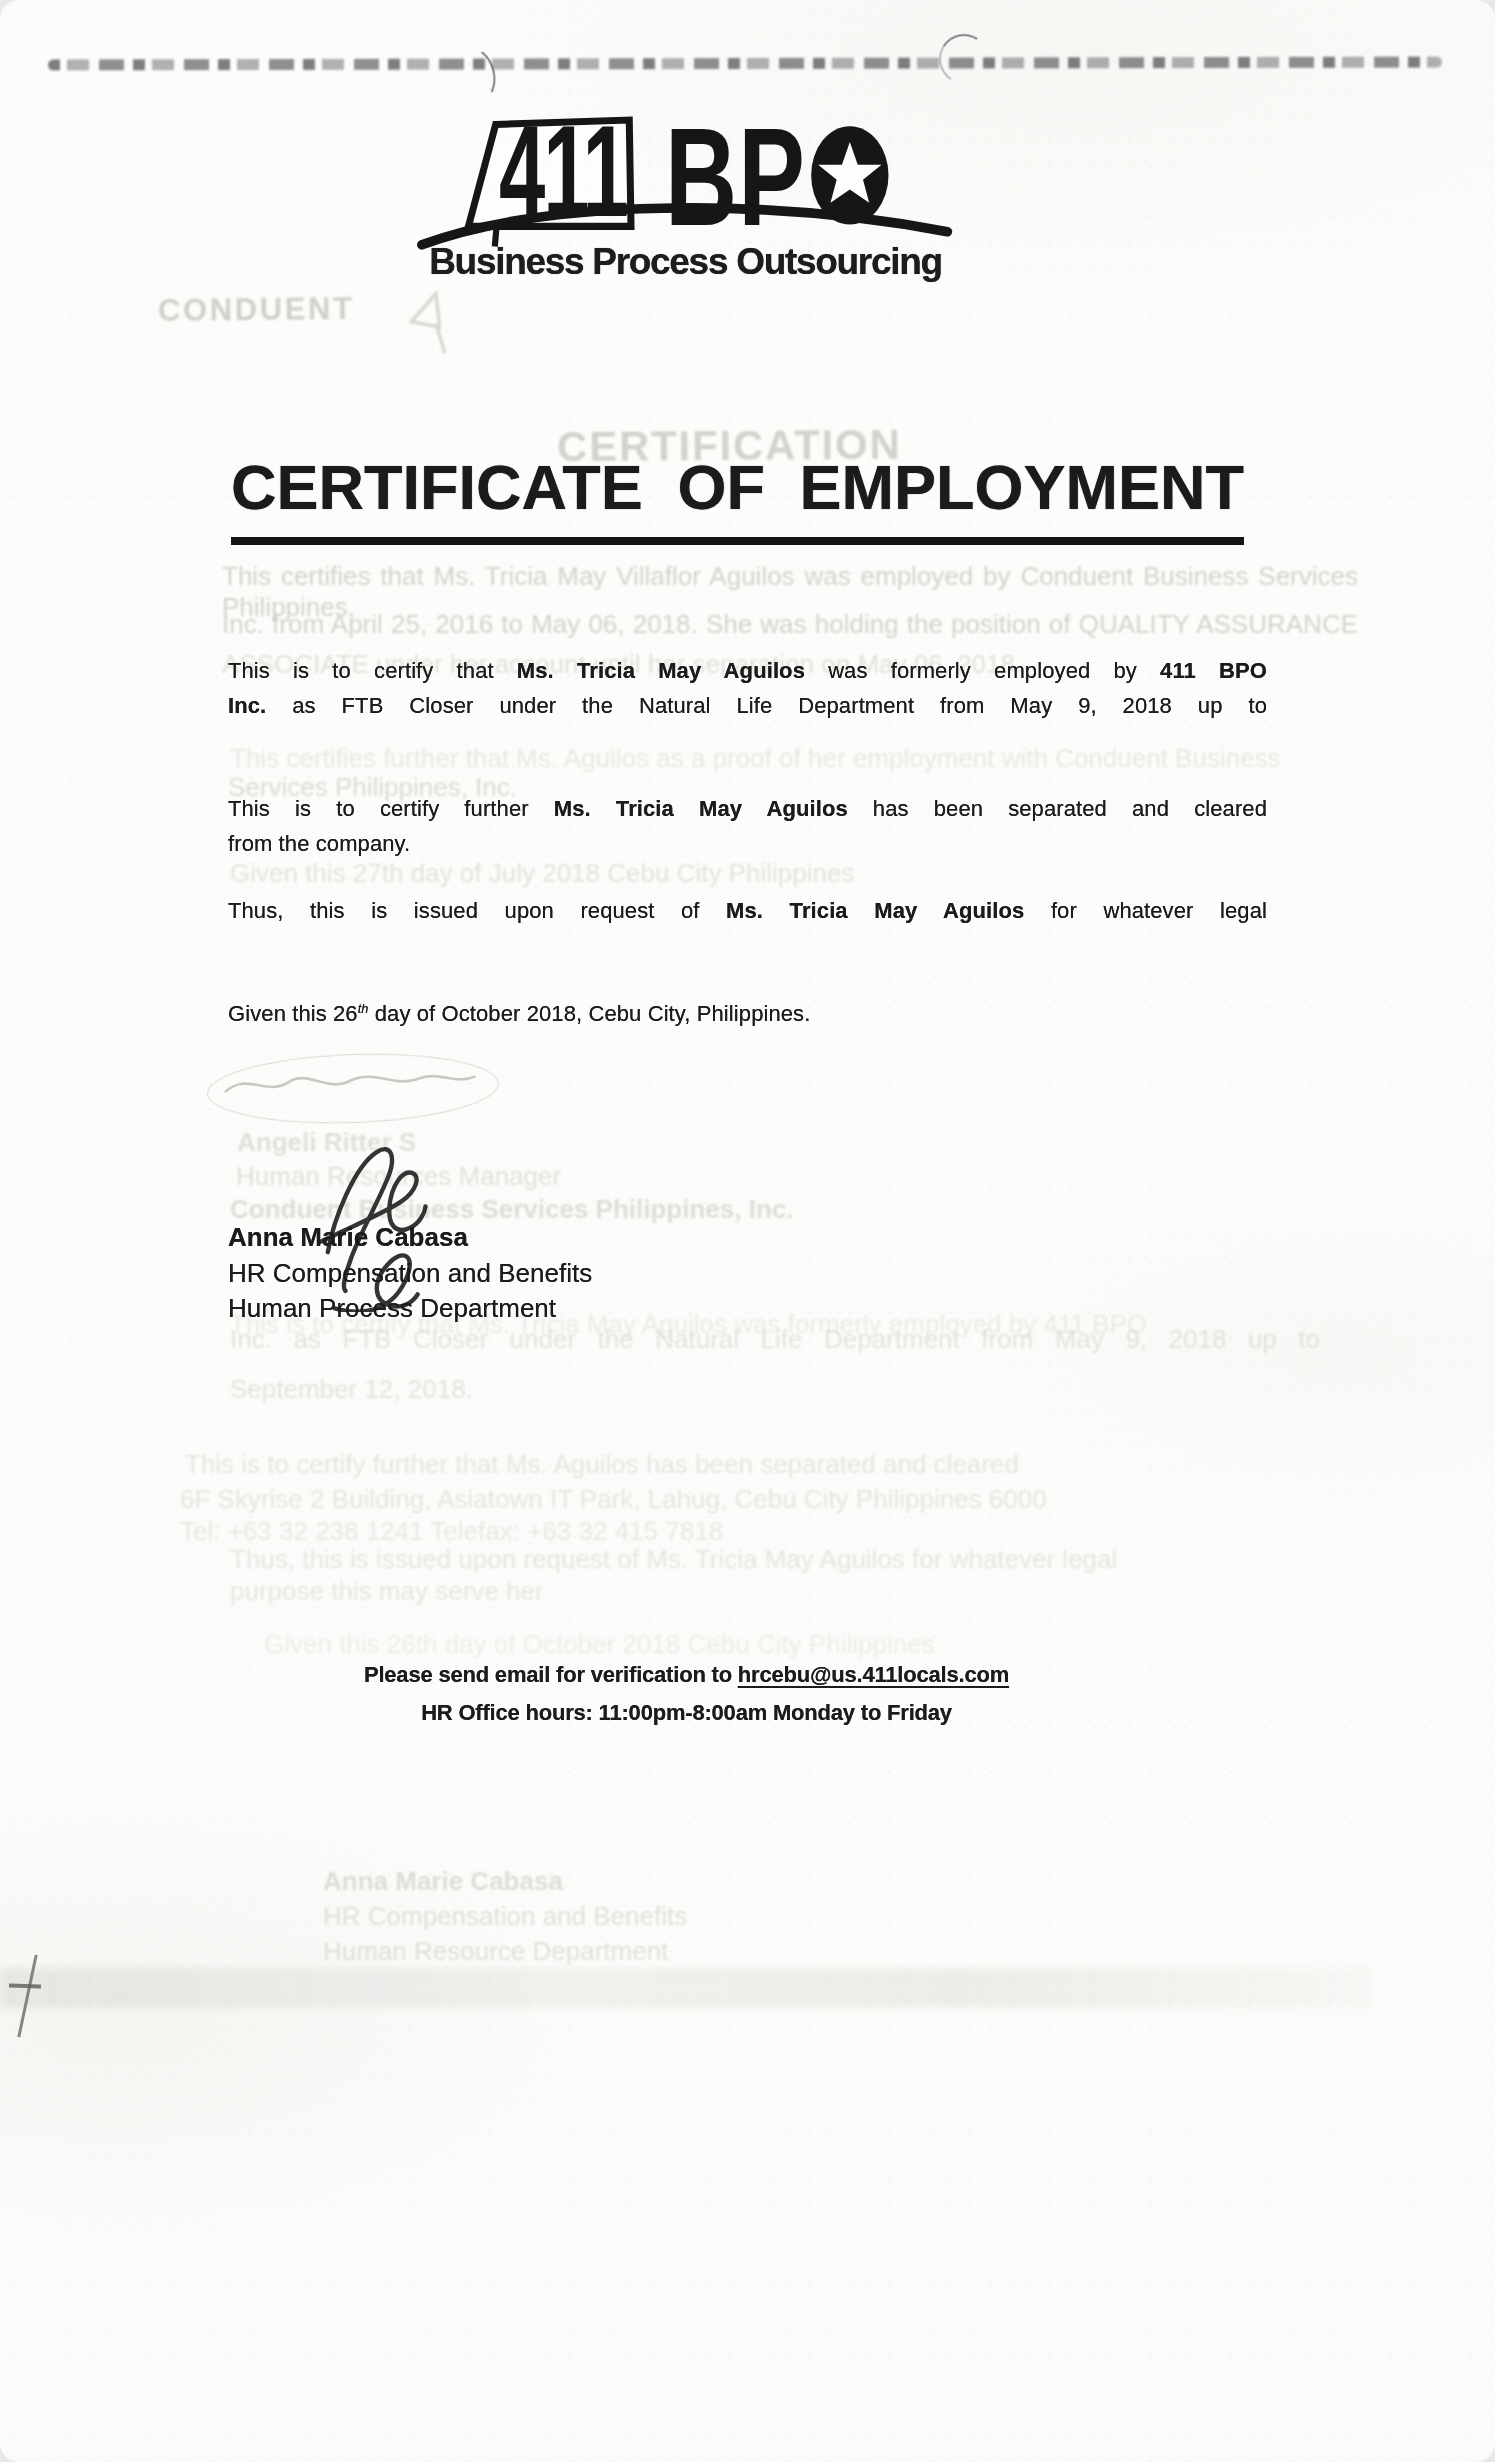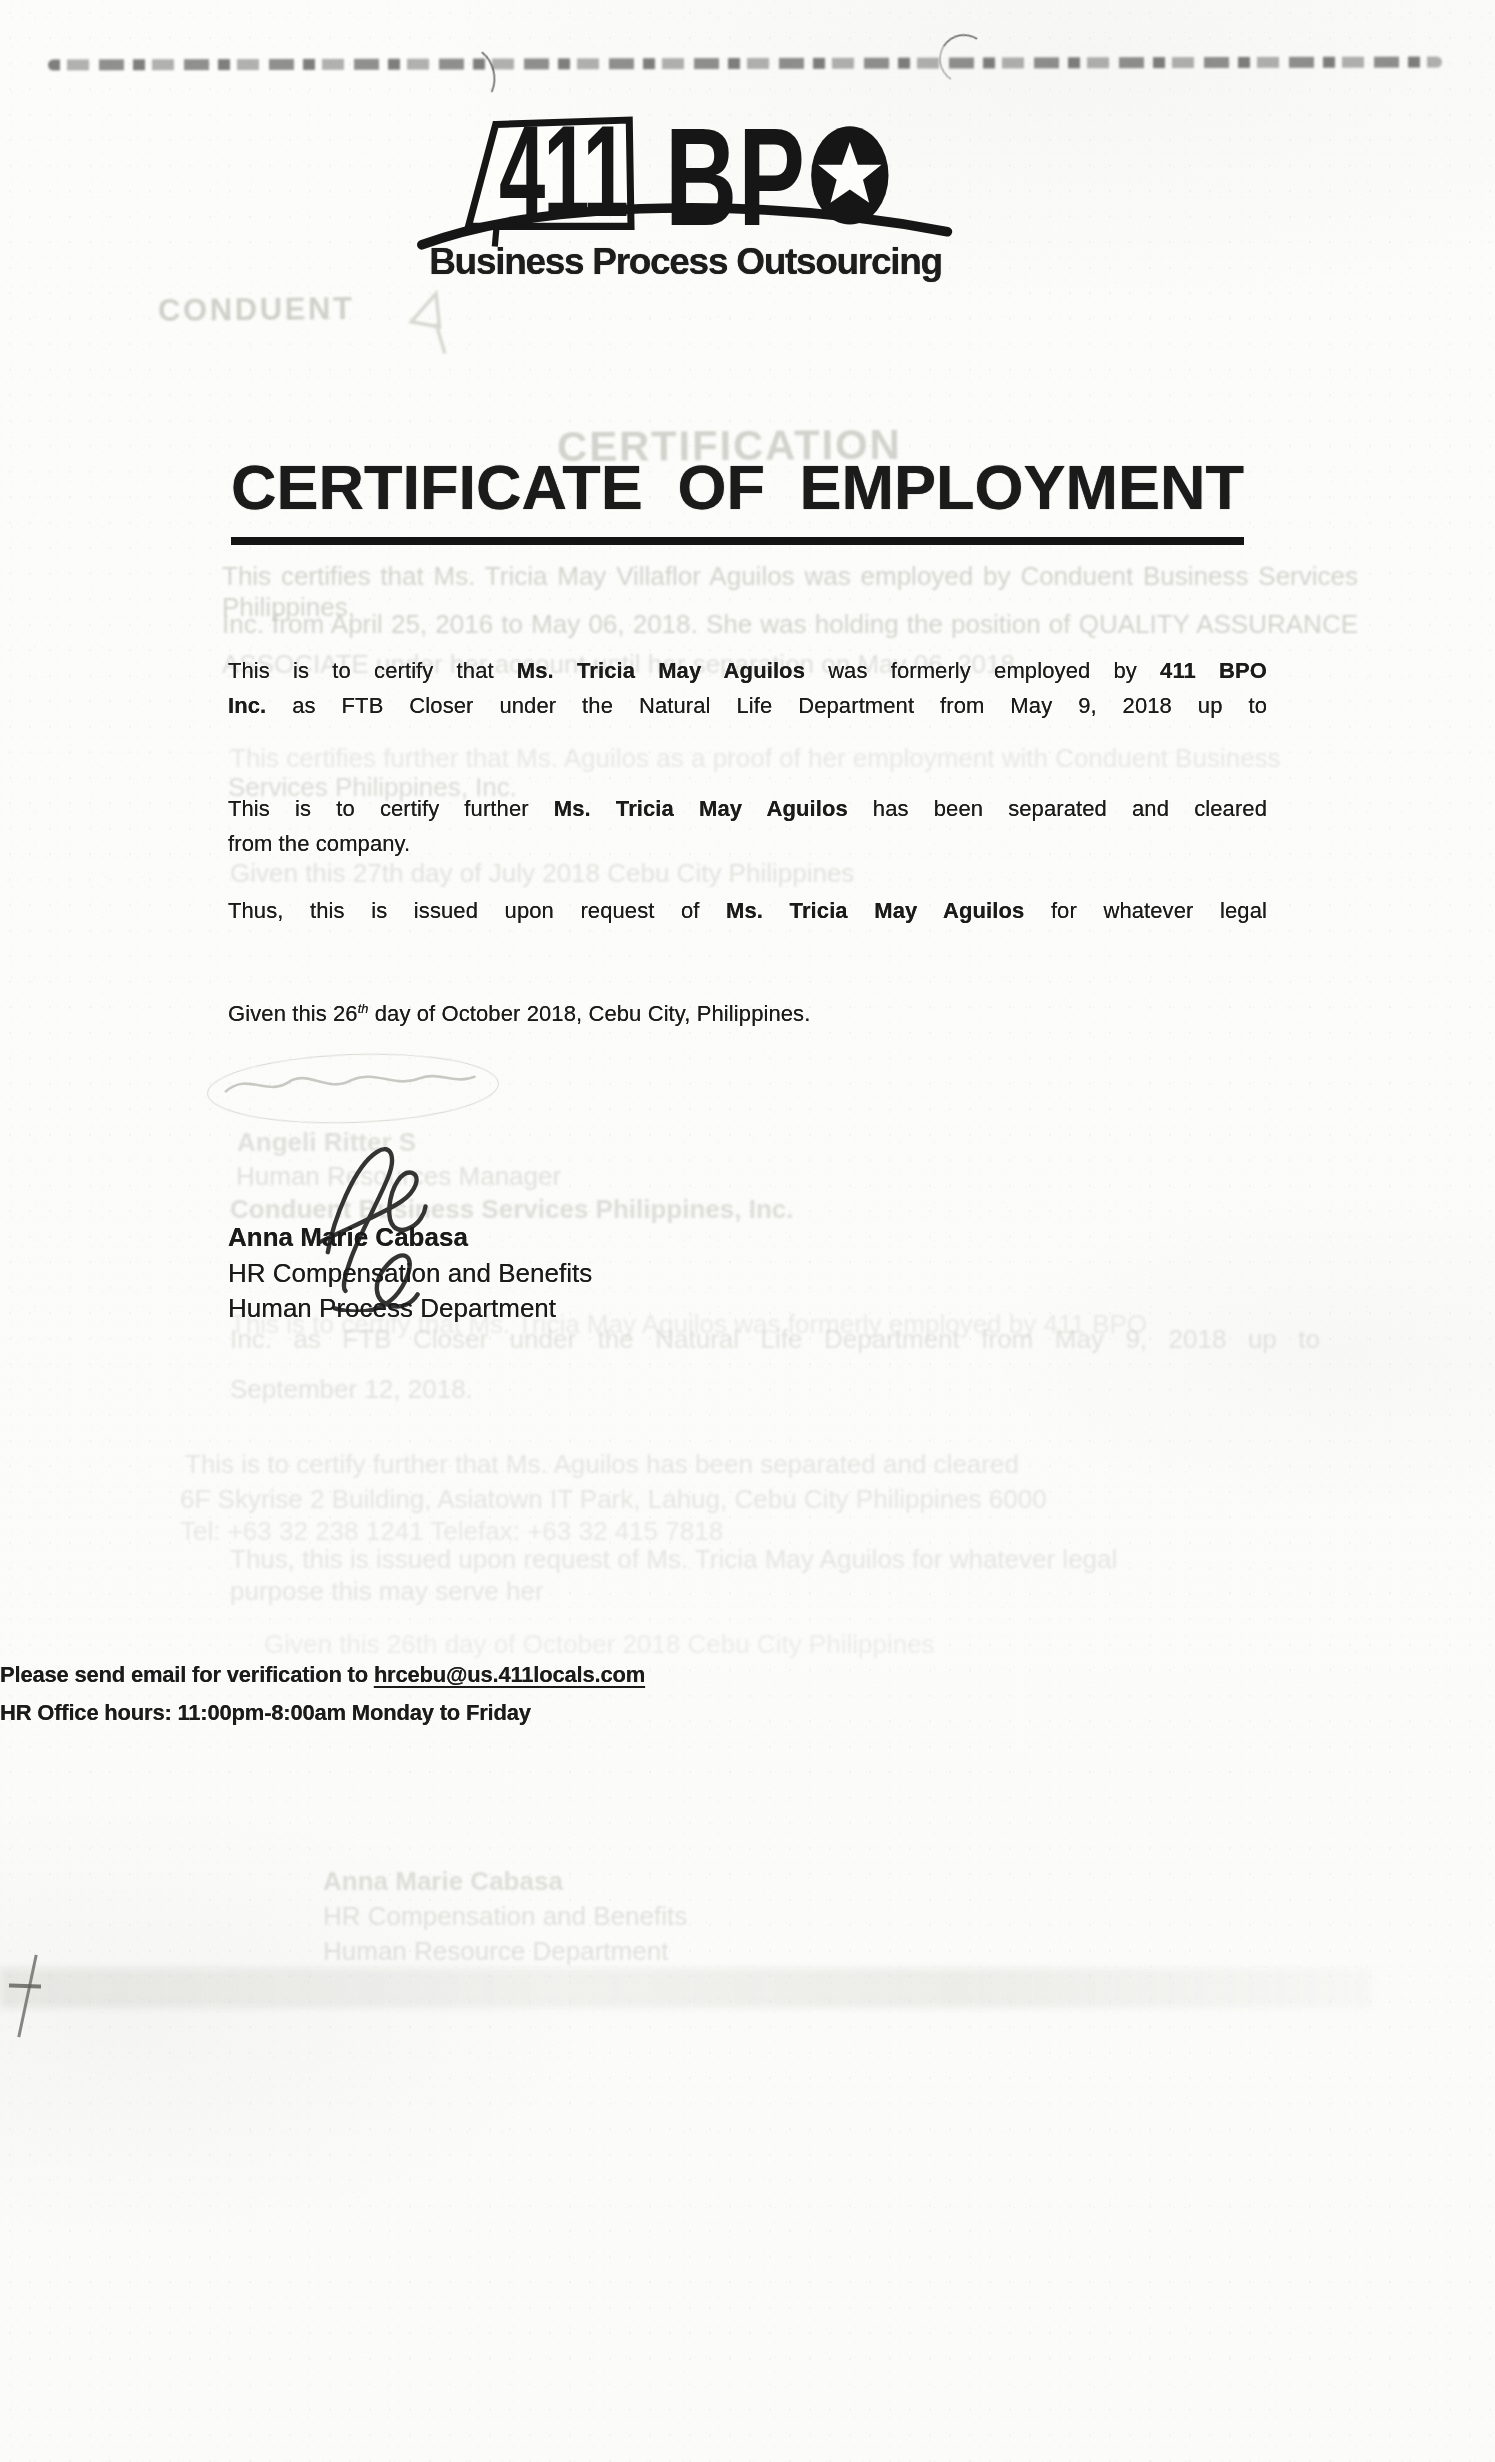--- a/index.html
+++ b/index.html
@@ -3,21 +3,21 @@
 <meta charset="utf-8">
 <style>
   html,body{margin:0;padding:0;background:#e8e8e6;}
   .page{
     position:relative;width:1495px;height:2462px;margin:0 auto;overflow:hidden;
     background:
       radial-gradient(1143px 440px at 72% 2%, rgba(120,120,112,.045), transparent 60%),
       radial-gradient(791px 369px at 8% 82%, rgba(120,120,112,.05), transparent 60%),
       radial-gradient(616px 264px at 90% 55%, rgba(120,120,112,.03), transparent 60%),
       linear-gradient(#fcfcfa,#fbfbf9);
-    font-family:"Liberation Sans", sans-serif;color:#1b1b1b;
+    font-family:"Liberation Sans", sans-serif;color:#1b1b1b;border-radius:19px;
   }
   
   .page::after{
     content:"";position:absolute;inset:0;pointer-events:none;
     background-image:
       radial-gradient(rgba(40,40,40,.05) 0.6px, transparent 0.9px),
       radial-gradient(rgba(40,40,40,.04) 0.5px, transparent 0.9px),
       radial-gradient(rgba(40,40,40,.03) 0.9px, transparent 1.2px);
     background-size:20px 25.5px, 11.4px 15px, 36px 33px;
     background-position:0 0, 6.2px 9.7px, 16.7px 2.6px;
@@ -32,21 +32,21 @@
   .title{
     left:231px;top:456px;width:1013px;font-size:63px;font-weight:bold;line-height:1;
     text-align:justify;text-align-last:justify;letter-spacing:0;
     padding-bottom:18px;border-bottom:8px solid #141414;
     text-shadow:0 0 0.9px rgba(20,20,20,.9);
   }
   .ghost{position:absolute;color:#c9c9c2;filter:blur(1px);font-size:26px;white-space:nowrap;}
   .ghost.wide{white-space:normal;text-align:justify;text-align-last:justify;}
   .sig-name{left:228px;top:1222px;font-size:26px;font-weight:bold;}
   .sig-line{left:228px;font-size:26px;}
-  .footer-line{left:0;width:1373px;text-align:left;font-size:22px;font-weight:bold;letter-spacing:-0.2px;text-shadow:0 0 0.5px rgba(25,25,25,.8);}
+  .footer-line{left:0;width:1373px;text-align:center;font-size:22px;font-weight:bold;letter-spacing:-0.2px;text-shadow:0 0 0.5px rgba(25,25,25,.8);}
   .email{text-decoration:underline;text-decoration-thickness:1.8px;text-underline-offset:3.5px;}
   sup{font-size:.58em;vertical-align:super;line-height:0;font-style:italic;}
   
   .top-band{
     left:48px;top:58px;width:1394px;height:11.4px;border-radius:6.2px;
     background:repeating-linear-gradient(90deg,
       rgba(30,30,30,.75) 0 12.3px, rgba(30,30,30,0) 12.3px 19.3px,
       rgba(30,30,30,.45) 19.3px 41px, rgba(30,30,30,0) 41px 51px,
       rgba(30,30,30,.65) 51px 76px, rgba(30,30,30,0) 76px 85px);
     filter:blur(0.8px);opacity:.75;transform:skewY(-.12deg);

